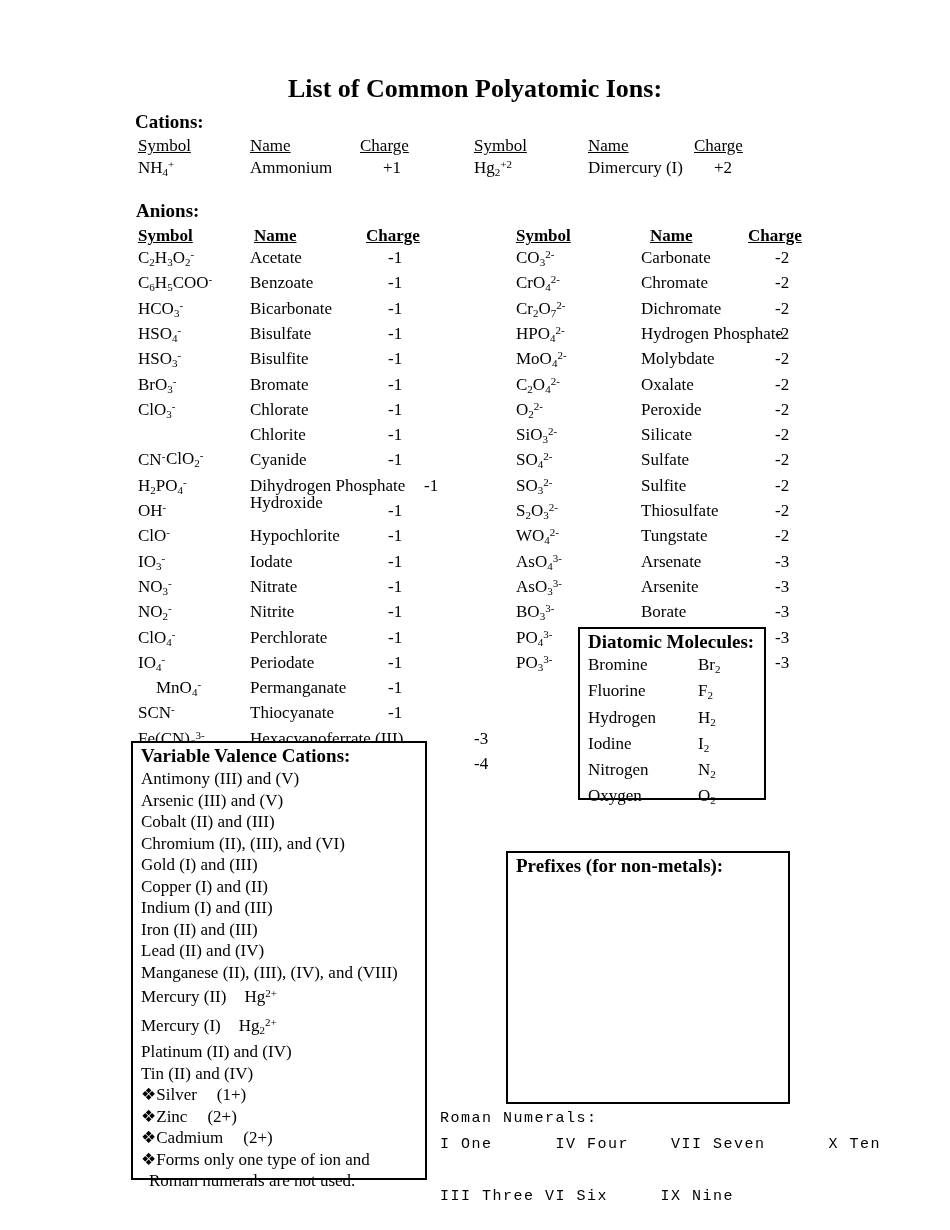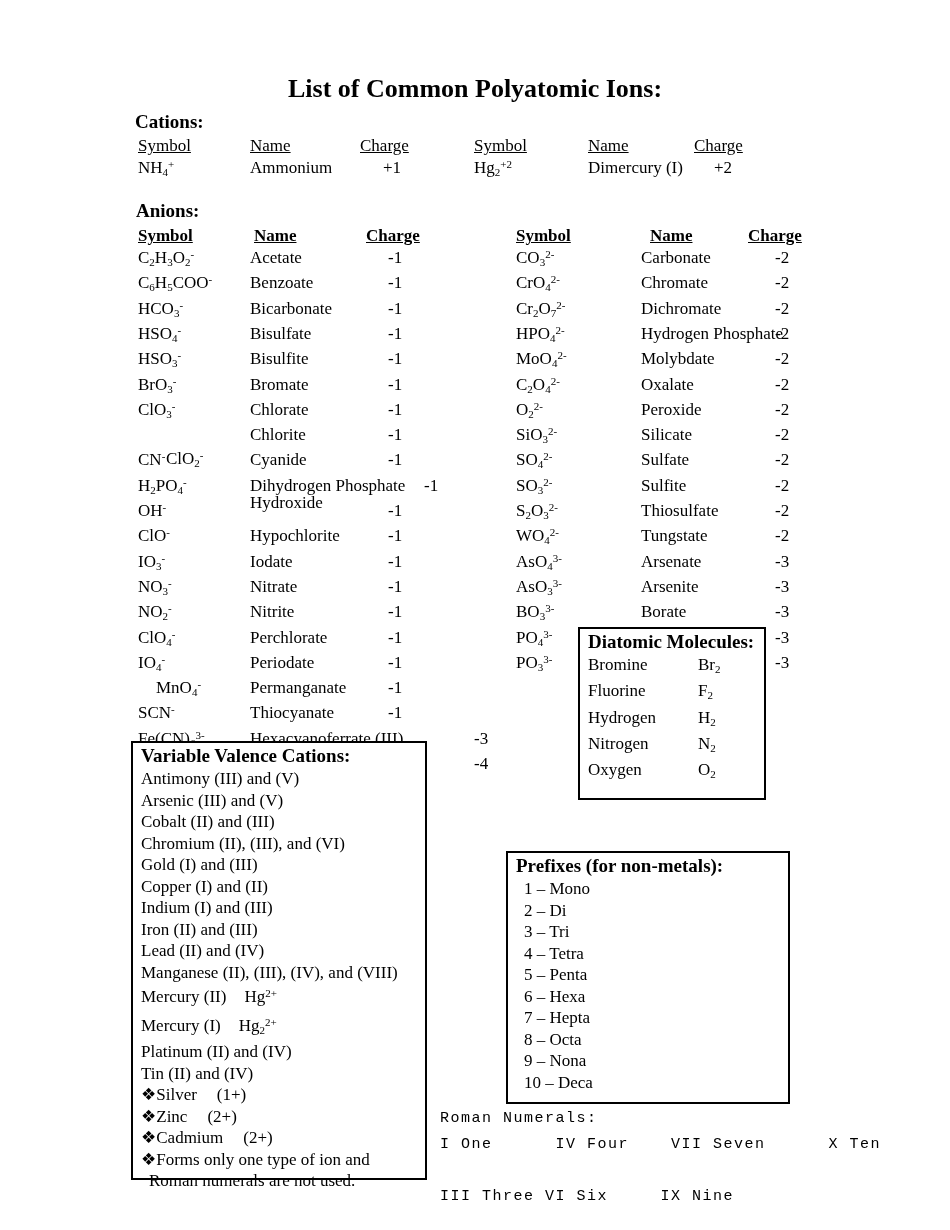--- a/index.html
+++ b/index.html
@@ -225,20 +225,21 @@
       <div class="cell" style="left: 641px; top: 652.8px;">Phosphite</div>
       <div class="cell" style="left: 775px; top: 652.8px;">-3</div>
     </div>
 
   <div class="boxed" style="left:578px; top:627px; width:188px; height:173px;">
     <div class="box-title">Diatomic Molecules:</div>
     <div id="diatomic-rows">
         <div class="box-line"><span class="sym-col" style="width: 110px;">Bromine</span><span><span>Br</span><sub>2</sub></span></div>
         <div class="box-line"><span class="sym-col" style="width: 110px;">Fluorine</span><span><span>F</span><sub>2</sub></span></div>
         <div class="box-line"><span class="sym-col" style="width: 110px;">Hydrogen</span><span><span>H</span><sub>2</sub></span></div>
+        <div class="box-line"><span class="sym-col" style="width: 110px;">Iodine</span><span><span>I</span><sub>2</sub></span></div>
         <div class="box-line"><span class="sym-col" style="width: 110px;">Nitrogen</span><span><span>N</span><sub>2</sub></span></div>
         <div class="box-line"><span class="sym-col" style="width: 110px;">Oxygen</span><span><span>O</span><sub>2</sub></span></div>
       </div>
   </div>
 
   <div class="boxed" style="left:131px; top:741px; width:296px; height:439px;">
     <div class="box-title">Variable Valence Cations:</div>
     <div id="vv-rows">
         <div class="box-line"><span>Antimony (III) and (V)</span></div>
         <div class="box-line"><span>Arsenic (III) and (V)</span></div>
@@ -257,31 +258,19 @@
         <div class="box-line"><span>❖</span><span>Silver</span><span style="margin-left: 20px;">(1+)</span></div>
         <div class="box-line"><span>❖</span><span>Zinc</span><span style="margin-left: 20px;">(2+)</span></div>
         <div class="box-line"><span>❖</span><span>Cadmium</span><span style="margin-left: 20px;">(2+)</span></div>
         <div class="box-line"><span>❖</span><span>Forms only one type of ion and</span></div>
         <div class="box-line" style="padding-left: 16px;">Roman numerals are not used.</div>
       </div>
   </div>
 
   <div class="boxed" style="left:506px; top:851px; width:284px; height:253px;">
     <div class="box-title">Prefixes (for non-metals):</div>
-    <div id="prefix-rows">
-        <div class="box-line" style="padding-left: 16px;">1 – Mono</div>
-        <div class="box-line" style="padding-left: 16px;">2 – Di</div>
-        <div class="box-line" style="padding-left: 16px;">3 – Tri</div>
-        <div class="box-line" style="padding-left: 16px;">4 – Tetra</div>
-        <div class="box-line" style="padding-left: 16px;">5 – Penta</div>
-        <div class="box-line" style="padding-left: 16px;">6 – Hexa</div>
-        <div class="box-line" style="padding-left: 16px;">7 – Hepta</div>
-        <div class="box-line" style="padding-left: 16px;">8 – Octa</div>
-        <div class="box-line" style="padding-left: 16px;">9 – Nona</div>
-        <div class="box-line" style="padding-left: 16px;">10 – Deca</div>
-      </div>
   </div>
 
   <div class="mono" style="left:440px; top:1110px;">Roman Numerals:</div>
   <div class="mono" style="left:440px; top:1136px;">I One      IV Four    VII Seven      X Ten</div>
   <div class="mono" style="left:440px; top:1188px;text-align:center;">III Three VI Six     IX Nine</div>
 
 </div>
 
 </body></html>

